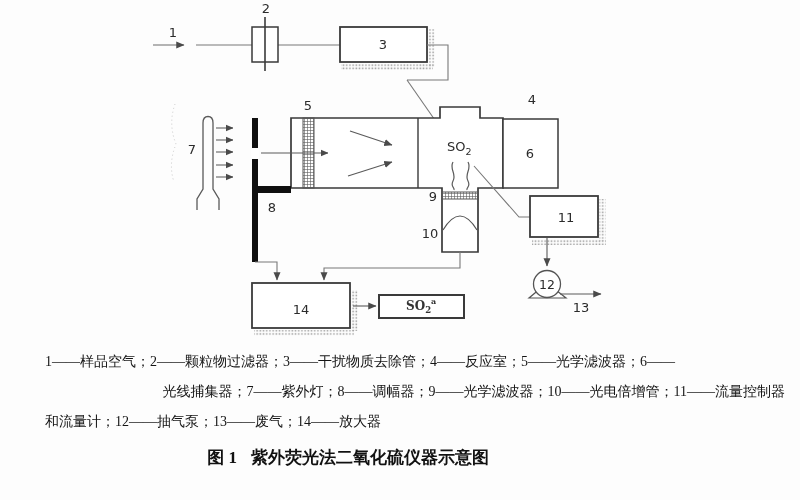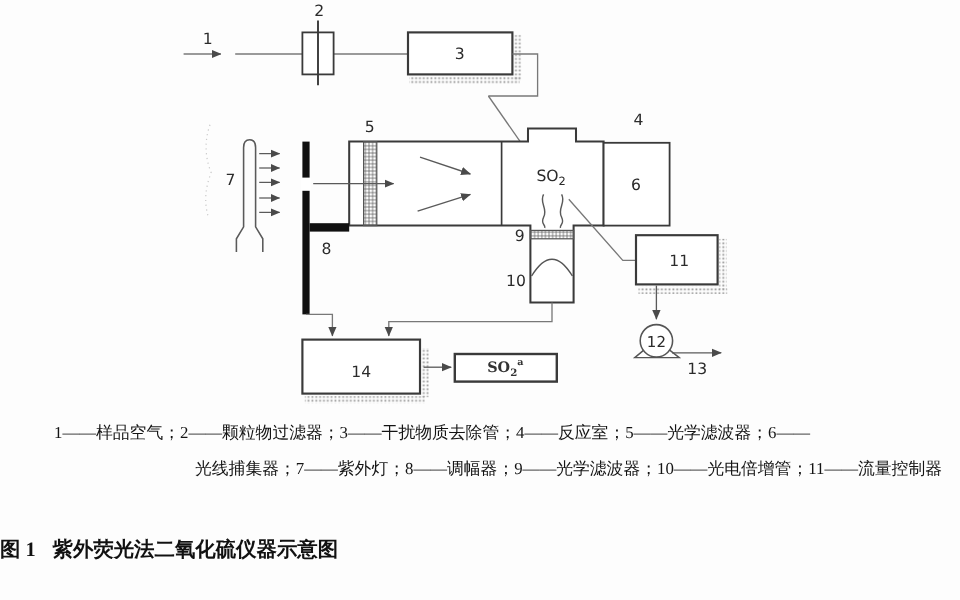--- a/index.html
+++ b/index.html
@@ -4,21 +4,21 @@
 <style>
   html,body{margin:0;padding:0;background:#ffffff;}
   #page{position:relative;width:800px;height:500px;background:#fdfdfd;overflow:hidden;
         font-family:"Liberation Serif","DejaVu Serif",serif;color:#161616;}
   #diagram{position:absolute;left:0;top:0;}
   .legend-line{position:absolute;left:45px;width:740px;font-size:14px;line-height:22px;
                white-space:nowrap;color:#141414;}
   #legend-line-1{top:351px;}
   #legend-line-2{top:381px;text-align:right;}
   #legend-line-3{top:411px;}
-  .caption{position:absolute;left:0;top:446px;width:664px;
+  .caption{position:absolute;left:16px;top:446px;width:664px;text-align:center;
            font-weight:bold;font-size:17px;color:#111;}
   .caption .prefix{margin-right:14px;}
   svg text{font-family:"DejaVu Sans","Liberation Sans",sans-serif;fill:#2b2b2b;}
   svg text.out{font-family:"DejaVu Serif","Liberation Serif",serif;font-weight:bold;fill:#333;}
 </style>
 </head>
 <body>
 
 <div id="page">
 
@@ -135,18 +135,19 @@
       <text x="430" y="238">10</text>
       <text x="566" y="222">11</text>
       <text x="547" y="289" font-size="12.5">12</text>
       <text x="581" y="312">13</text>
       <text x="301" y="314">14</text>
     </g>
   </svg>
 
   <div class="legend-line" id="legend-line-1">1——样品空气；2——颗粒物过滤器；3——干扰物质去除管；4——反应室；5——光学滤波器；6——</div>
   <div class="legend-line" id="legend-line-2">光线捕集器；7——紫外灯；8——调幅器；9——光学滤波器；10——光电倍增管；11——流量控制器</div>
+  <div class="legend-line" id="legend-line-3">和流量计；12——抽气泵；13——废气；14——放大器</div>
 
   <div class="caption">
     <span class="prefix">图 1</span><span>紫外荧光法二氧化硫仪器示意图</span>
   </div>
 
 </div>
 
 </body></html>

